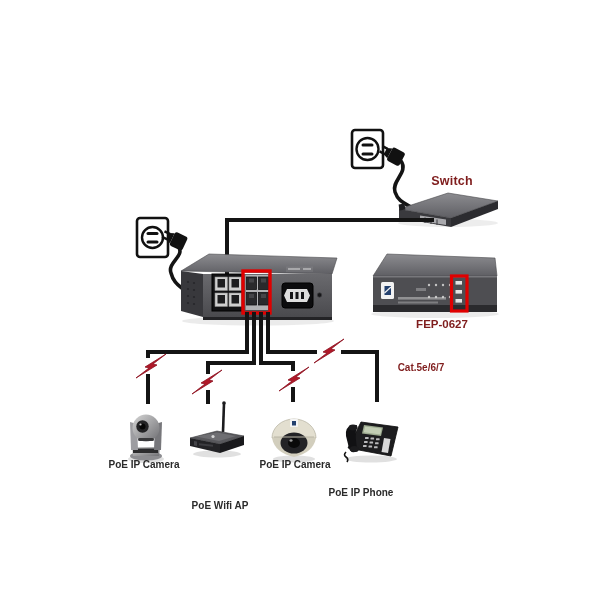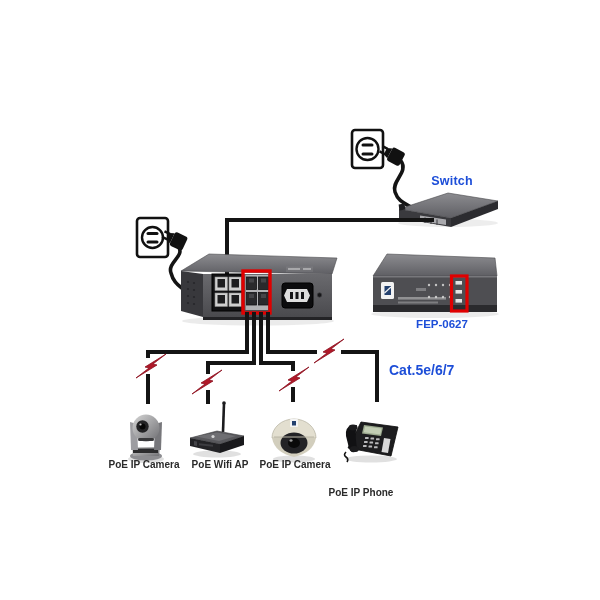--- a/index.html
+++ b/index.html
@@ -1,26 +1,26 @@
 <!DOCTYPE html>
 <html><head>
 <meta charset="utf-8">
 <style>
   html,body{margin:0;padding:0;background:#ffffff;}
   #canvas{
     position:relative;width:600px;height:600px;background:#ffffff;
     font-family:"Liberation Sans", sans-serif;overflow:hidden;
   }
   #diagram-svg{position:absolute;left:0;top:0;}
-  .lbl{position:absolute;color:#1d4ed8;text-align:center;white-space:nowrap;}
+  .lbl{position:absolute;color:#7f1d1d;text-align:center;white-space:nowrap;}
   .lbl-switch{left:414px;top:174px;width:76px;font-size:12.5px;font-weight:600;letter-spacing:.2px;}
   .lbl-model{left:396px;top:318px;width:92px;font-size:11.5px;font-weight:bold;}
-  .lbl-cat{left:389px;top:362px;width:64px;font-size:14px;font-weight:600;}
+  .lbl-cat{left:389px;top:362px;width:64px;font-size:10px;font-weight:600;}
   .lbl-dev{top:459px;width:84px;font-size:10px;font-weight:bold;color:#2a2a2a;}
-  .lbl-dev1{left:102px;} .lbl-dev2{left:178px;} .lbl-dev3{left:253px;} .lbl-dev4{left:319px;margin-top:28px;}
+  .lbl-dev1{left:102px;} .lbl-dev2{left:178px;margin-top:41px;} .lbl-dev3{left:253px;} .lbl-dev4{left:319px;margin-top:28px;}
 </style>
 </head>
 <body>
 
 <div id="canvas">
 
 <svg id="diagram-svg" width="600" height="600" viewBox="0 0 600 600">
   <defs>
     <linearGradient id="metalTop" x1="0" y1="0" x2="0" y2="1">
       <stop offset="0" stop-color="#8c8c90"></stop>

